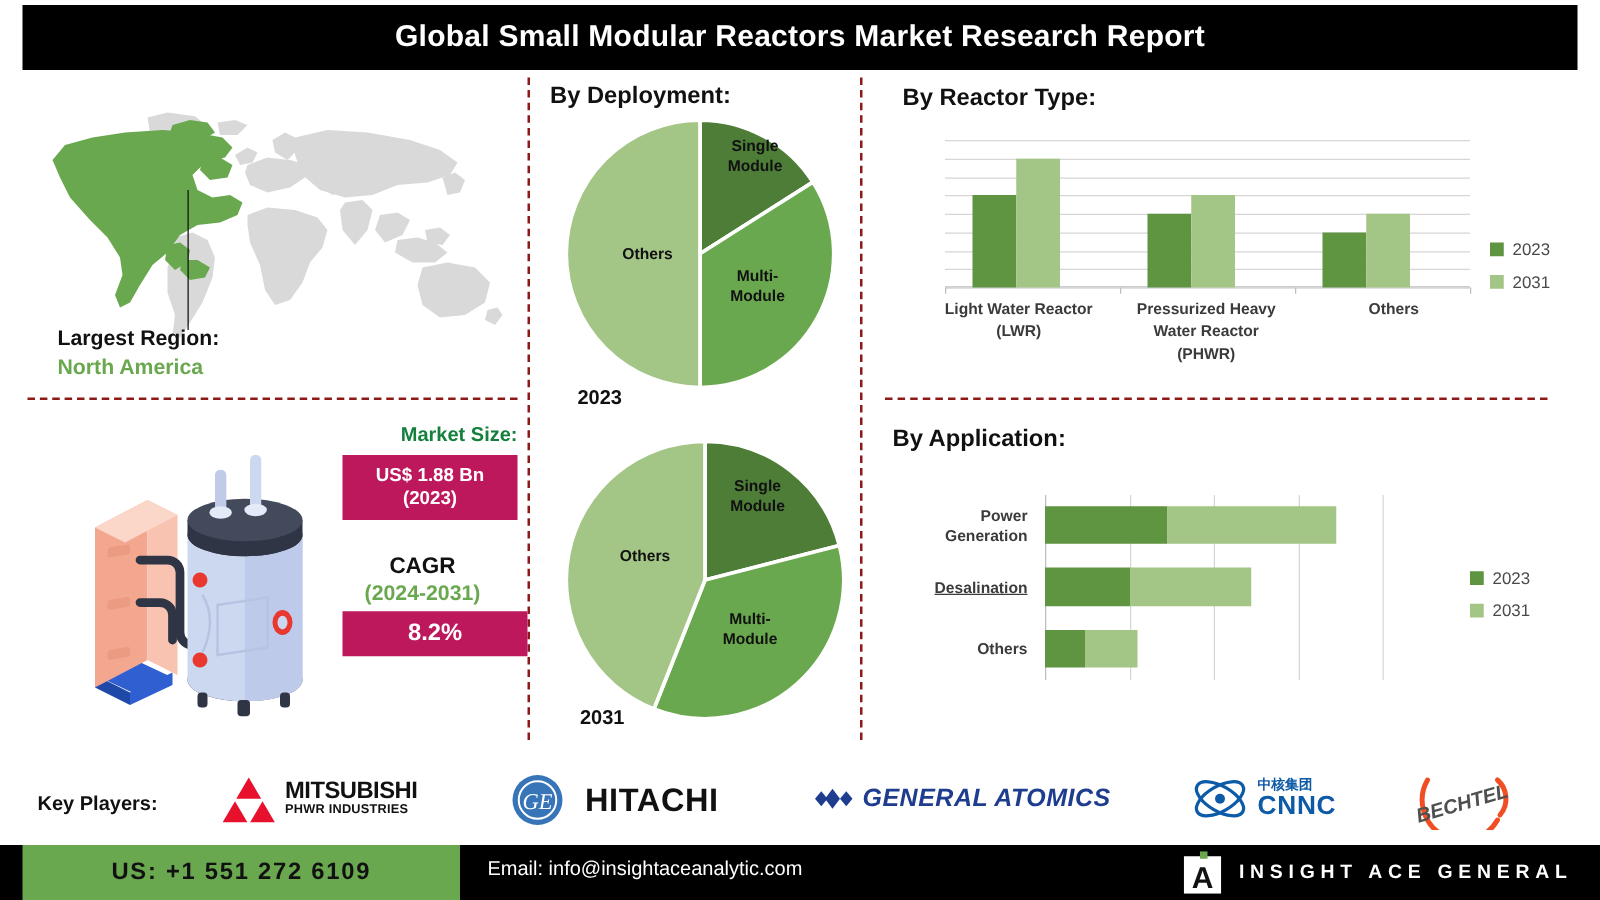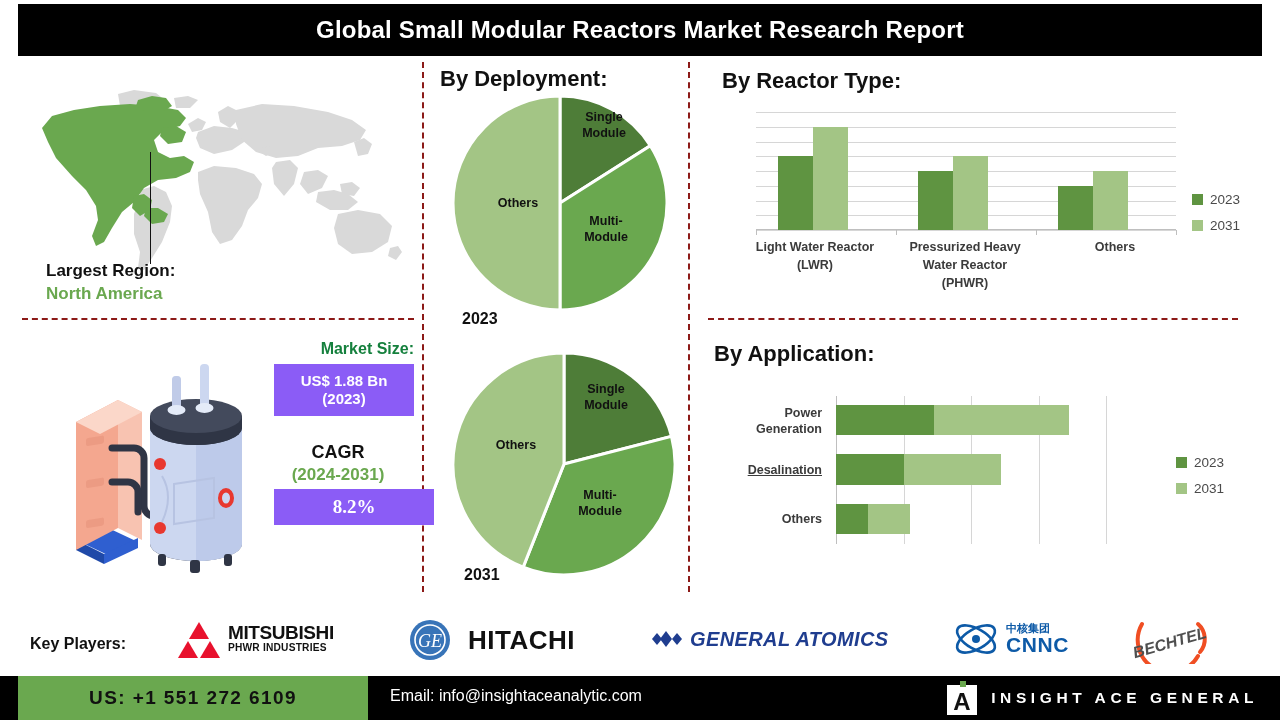--- a/index.html
+++ b/index.html
@@ -42,31 +42,31 @@
   }
   .largest-region .lbl { font-size: 17px; font-weight: bold; color: #111; }
   .largest-region .val { font-size: 17px; font-weight: bold; color: #6aa84f; margin-top:3px; }
 
   .heater { position: absolute; left: 62px; top: 358px; width: 210px; height: 225px; }
   .heater svg { width:100%; height:100%; display:block; }
 
   .ms-block { position: absolute; left: 262px; top: 340px; width: 152px; text-align:center; }
   .ms-title { font-size: 16px; font-weight: bold; color:#15803d; text-align:right; }
   .greenbox {
-    background: #8b5cf6; color:#fff; font-weight: bold;
+    background: #be185d; color:#fff; font-weight: bold;
     display:flex; align-items:center; justify-content:center; flex-direction:column;
     line-height: 1.18;
   }
   .ms-box { width: 140px; height: 52px; margin: 6px 0 0 12px; font-size: 15px; }
   .cagr-title { font-size: 18px; font-weight: bold; color:#111; margin-top: 26px; }
   .cagr-years { font-size: 17px; font-weight: bold; color:#6aa84f; margin-top: 2px; }
-  .cagr-box { width: 160px; height: 36px; margin: 4px 0 0 12px; font-size: 19px; font-family: Liberation Serif, serif; }
-
-  
-  .sec-head { position:absolute; font-size: 22px; font-weight: bold; color:#111; }
+  .cagr-box { width: 148px; height: 36px; margin: 4px 0 0 12px; font-size: 19px; }
+
+  
+  .sec-head { position:absolute; font-size: 19px; font-weight: bold; color:#111; }
   .pie-wrap { position: absolute; }
   .pie-wrap svg { display:block; }
   .pie-year { position:absolute; font-size: 16px; font-weight: bold; color:#111; }
   .slice-label {
     position:absolute; font-size: 12.5px; font-weight: bold; color:#111;
     text-align:center; line-height: 1.25; pointer-events:none;
   }
 
   
   .colchart { position:absolute; left: 756px; top: 112px; width: 420px; height: 118px; }

